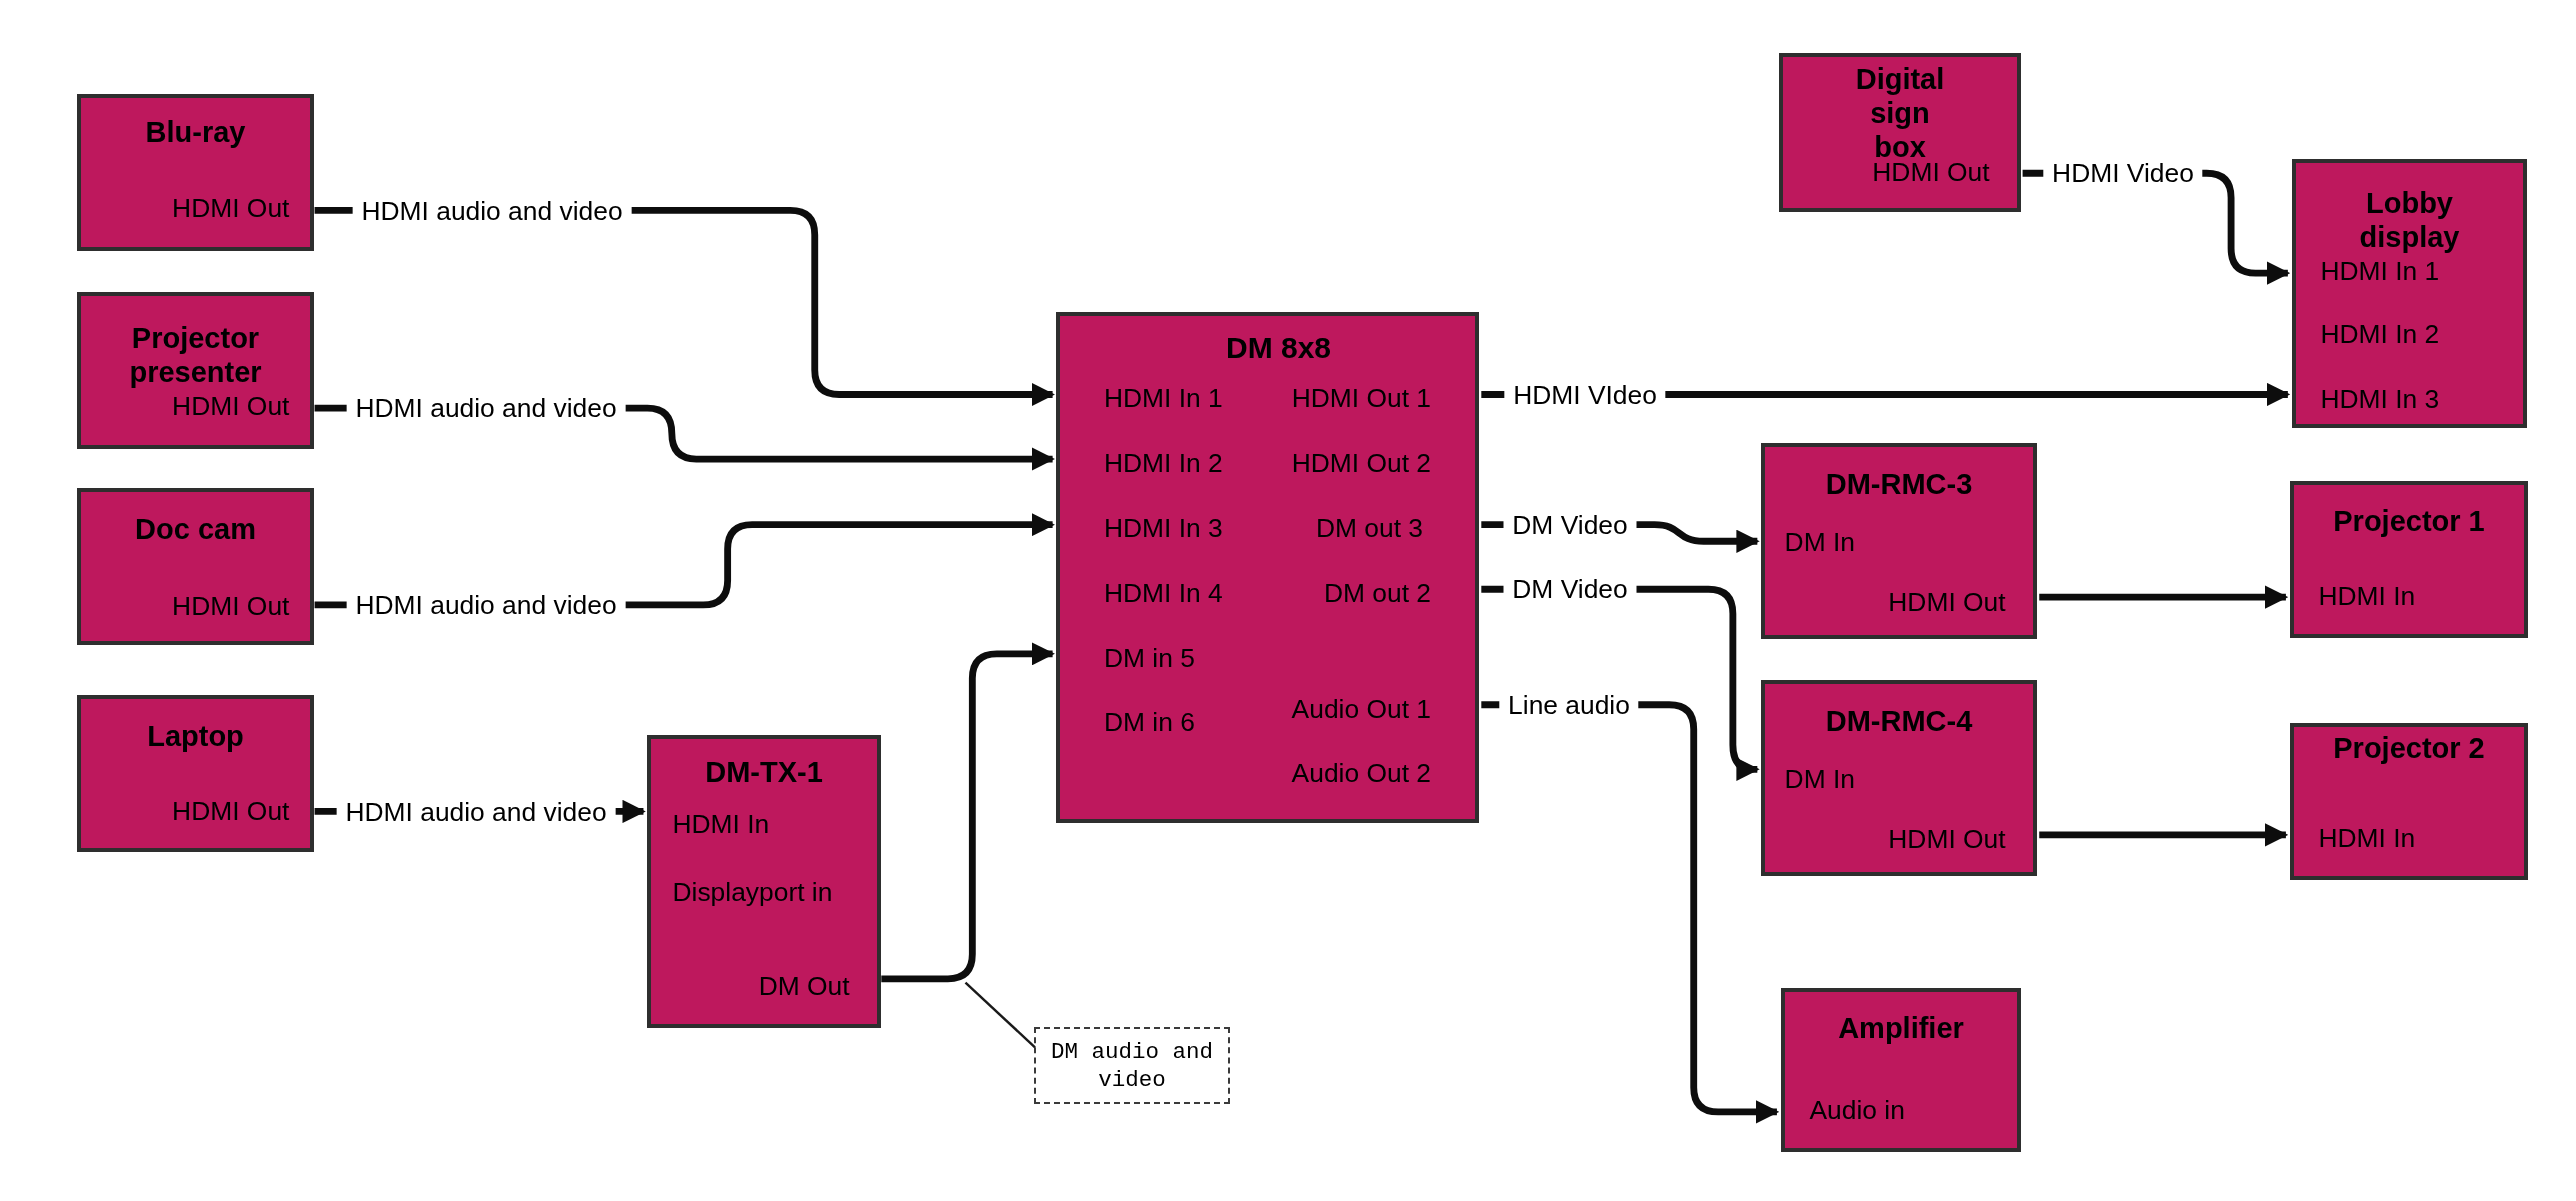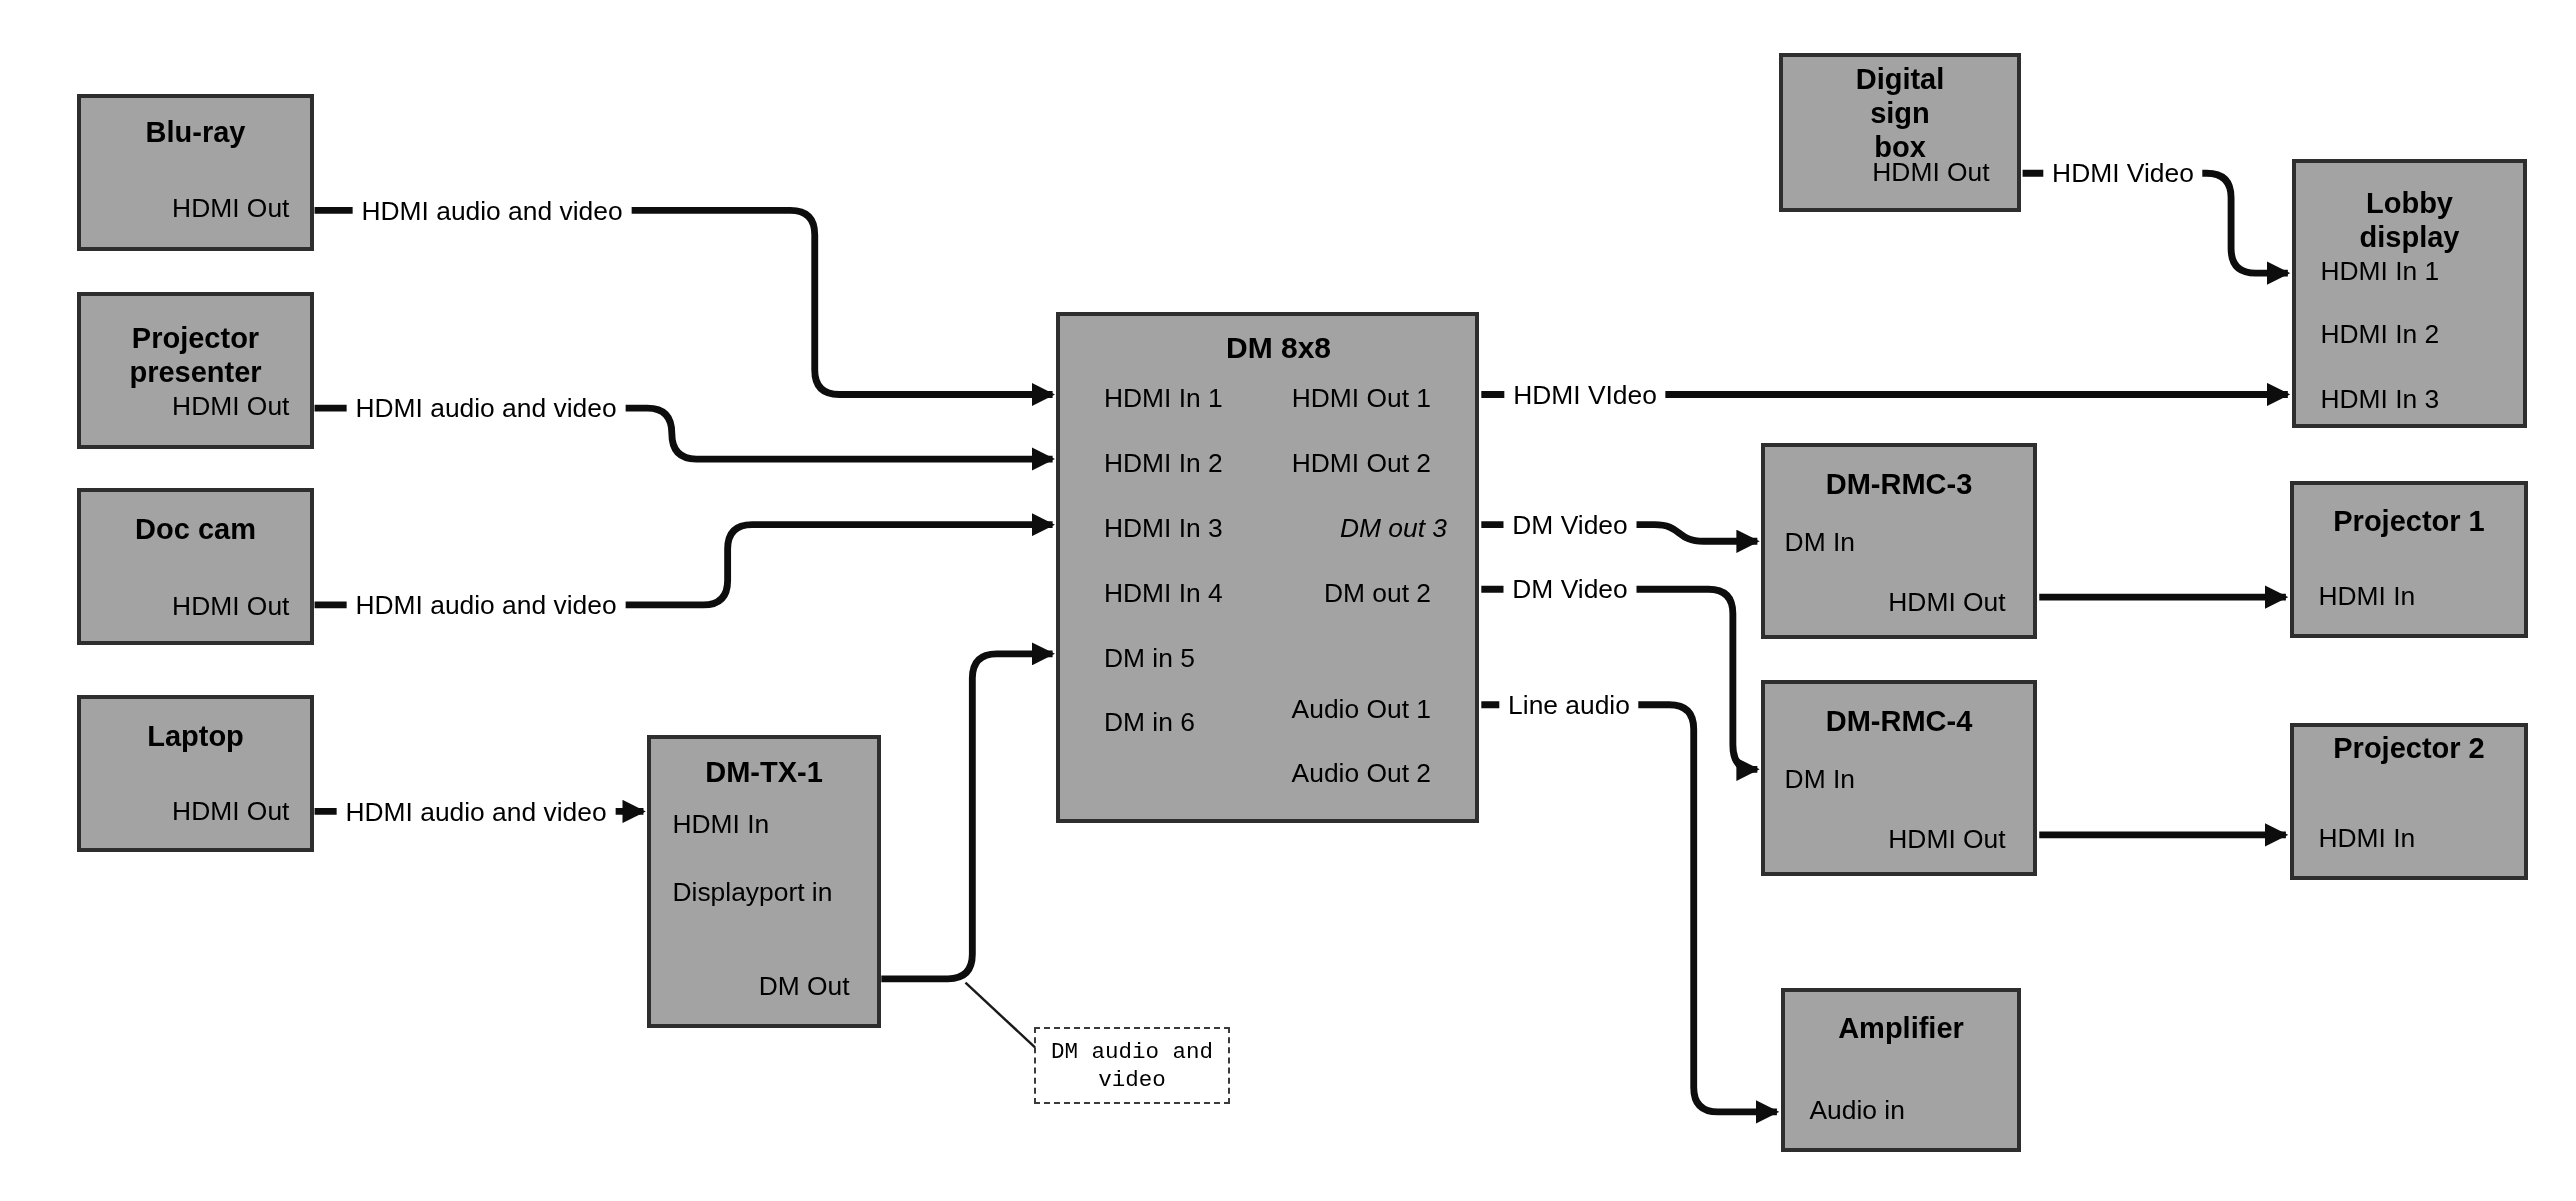--- a/index.html
+++ b/index.html
@@ -11,21 +11,21 @@
     position: relative;
     width: 2576px;
     height: 1201px;
     background: #ffffff;
     font-family: "Liberation Sans", "DejaVu Sans", sans-serif;
     color: #000000;
     overflow: hidden;
   }
   .node {
     position: absolute;
-    background: #a3a3a3;
+    background: #be185d;
     border: 4.9px solid #2e2e2e;
     box-sizing: border-box;
   }
   .note-box {
     position: absolute;
     background: #ffffff;
     border: 2px dashed #3a3a3a;
     box-sizing: border-box;
     text-align: center;
     font-size: 22.5px;
@@ -117,21 +117,21 @@
   <div class="node" style="left:1056px; top:312px; width:423px; height:511px;">
     <div class="ntitle big" style="top:32px;padding-left:22px;">DM 8x8</div>
     <div class="port" style="top:82px;  left:44px;">HDMI In 1</div>
     <div class="port" style="top:147px; left:44px;">HDMI In 2</div>
     <div class="port" style="top:212px; left:44px;">HDMI In 3</div>
     <div class="port" style="top:277px; left:44px;">HDMI In 4</div>
     <div class="port" style="top:342px; left:44px;">DM in 5</div>
     <div class="port" style="top:406px; left:44px;">DM in 6</div>
     <div class="port r" style="top:82px;  right:44px;">HDMI Out 1</div>
     <div class="port r" style="top:147px; right:44px;">HDMI Out 2</div>
-    <div class="port r" style="top:212px; right:28px;font-style:italic;">DM out 3</div>
+    <div class="port r" style="top:212px; right:52px;">DM out 3</div>
     <div class="port r" style="top:277px; right:44px;">DM out 2</div>
     <div class="port r" style="top:393px; right:44px;">Audio Out 1</div>
     <div class="port r" style="top:457px; right:44px;">Audio Out 2</div>
   </div>
 
   <div class="node" style="left:1779px; top:53px; width:242px; height:159px;">
     <div class="ntitle wrap" style="top:56px; max-width:181px;">Digital sign box</div>
     <div class="port r" style="top:115px; right:27.4px;">HDMI Out</div>
   </div>
 

